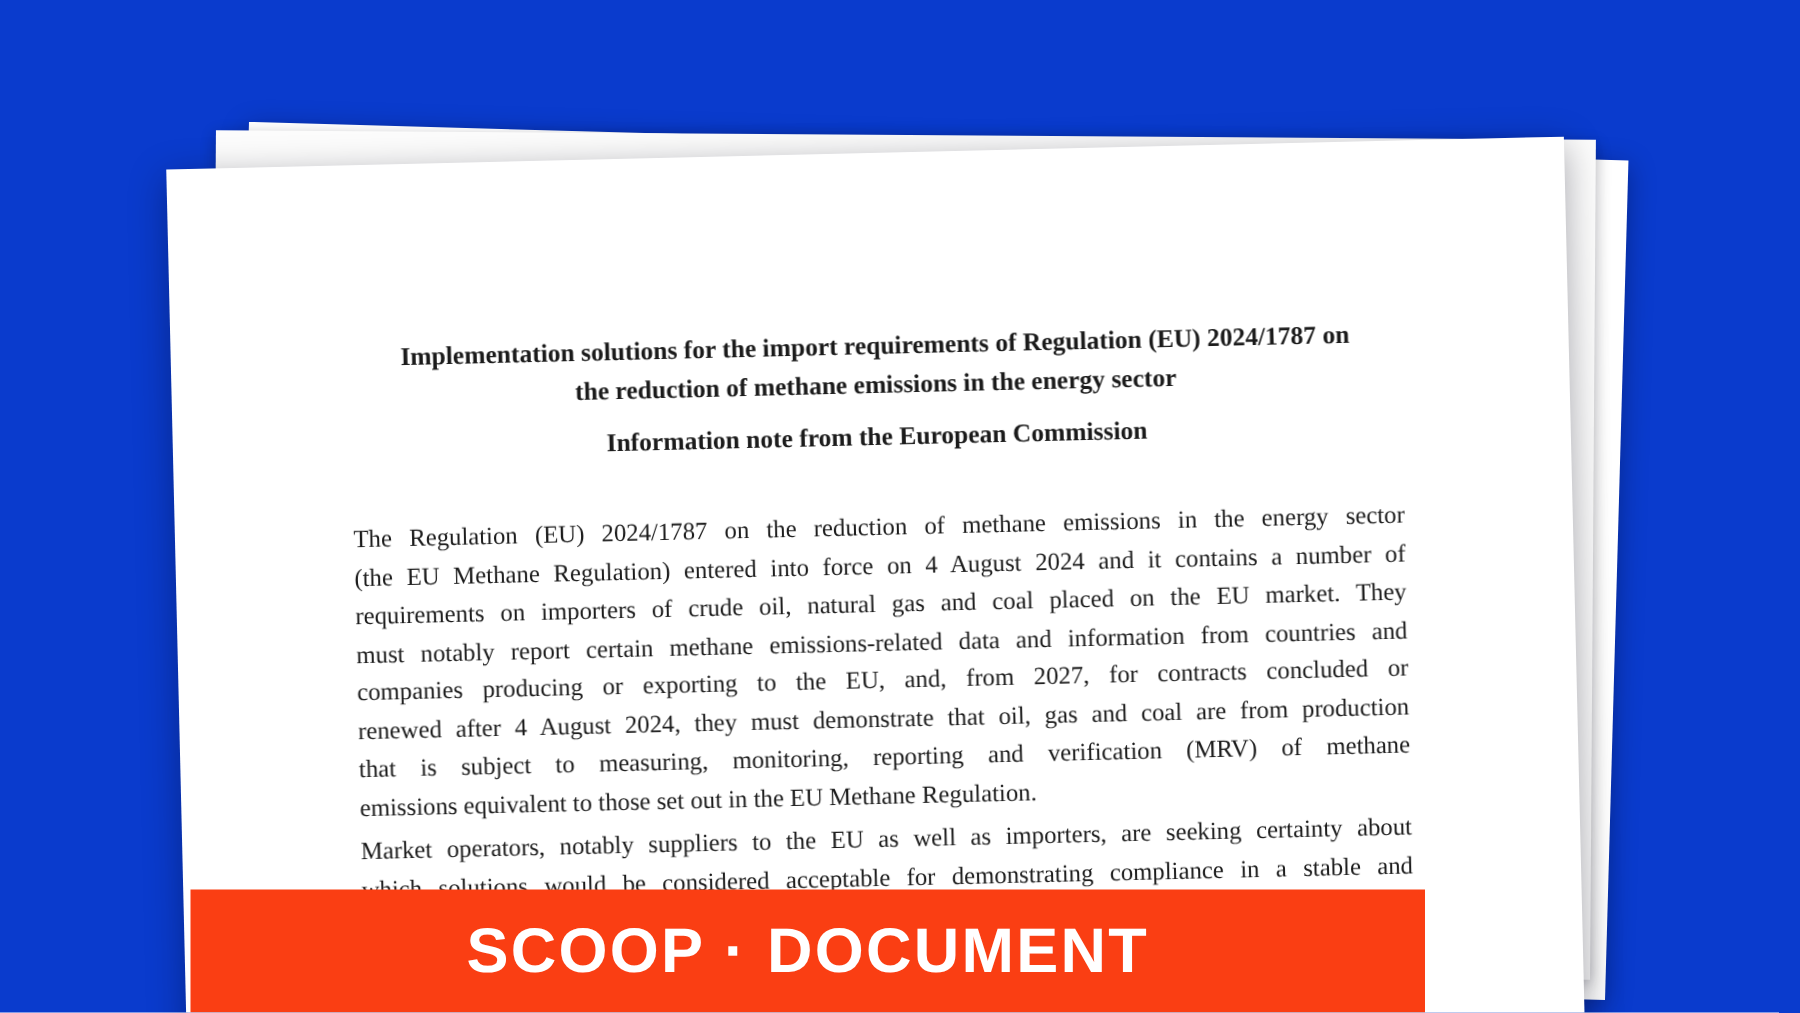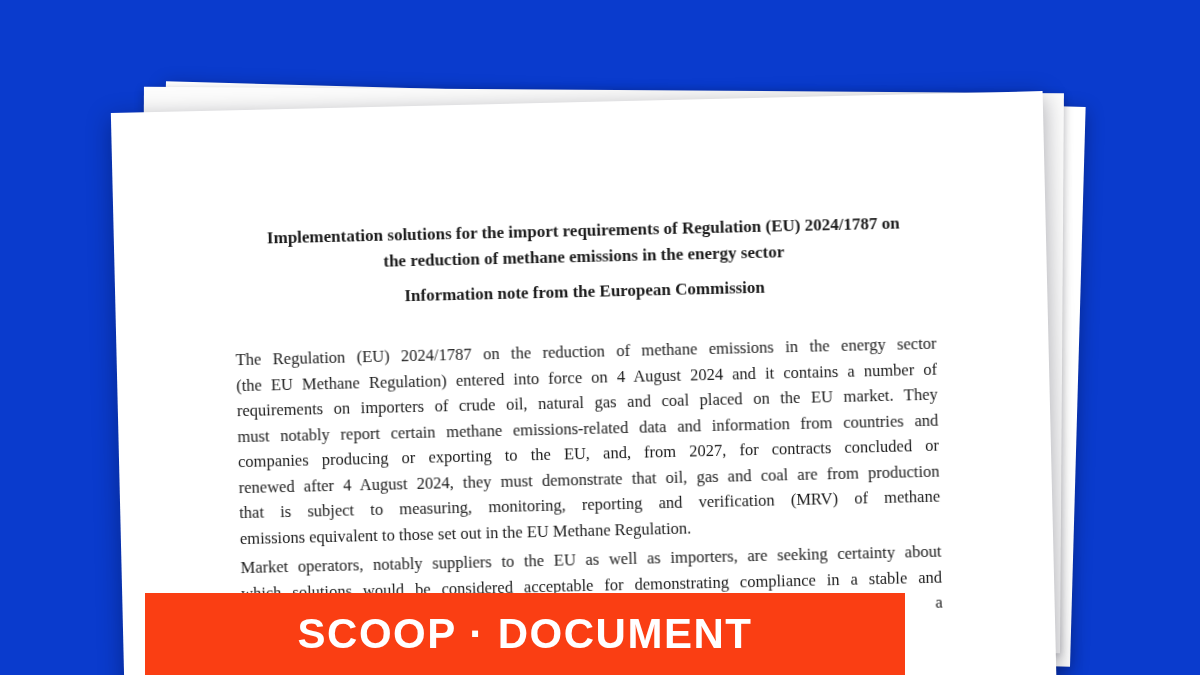--- a/index.html
+++ b/index.html
@@ -66,23 +66,23 @@
   }
   .para .line.last{
     text-align-last:left;
   }
   .para.clip-last .line.last{
     text-align-last:justify;
   }
   .para + .para{margin-top:4px;}
   .banner{
     position:absolute;
-    left:145px;
+    left:127px;
     top:593px;
-    width:760px;
+    width:823px;
     height:82px;
     background:var(--orange);
     display:flex;
     align-items:center;
     justify-content:center;
     z-index:10;
   }
   .banner-label{
     font-family:"Liberation Sans", sans-serif;
     font-weight:bold;

